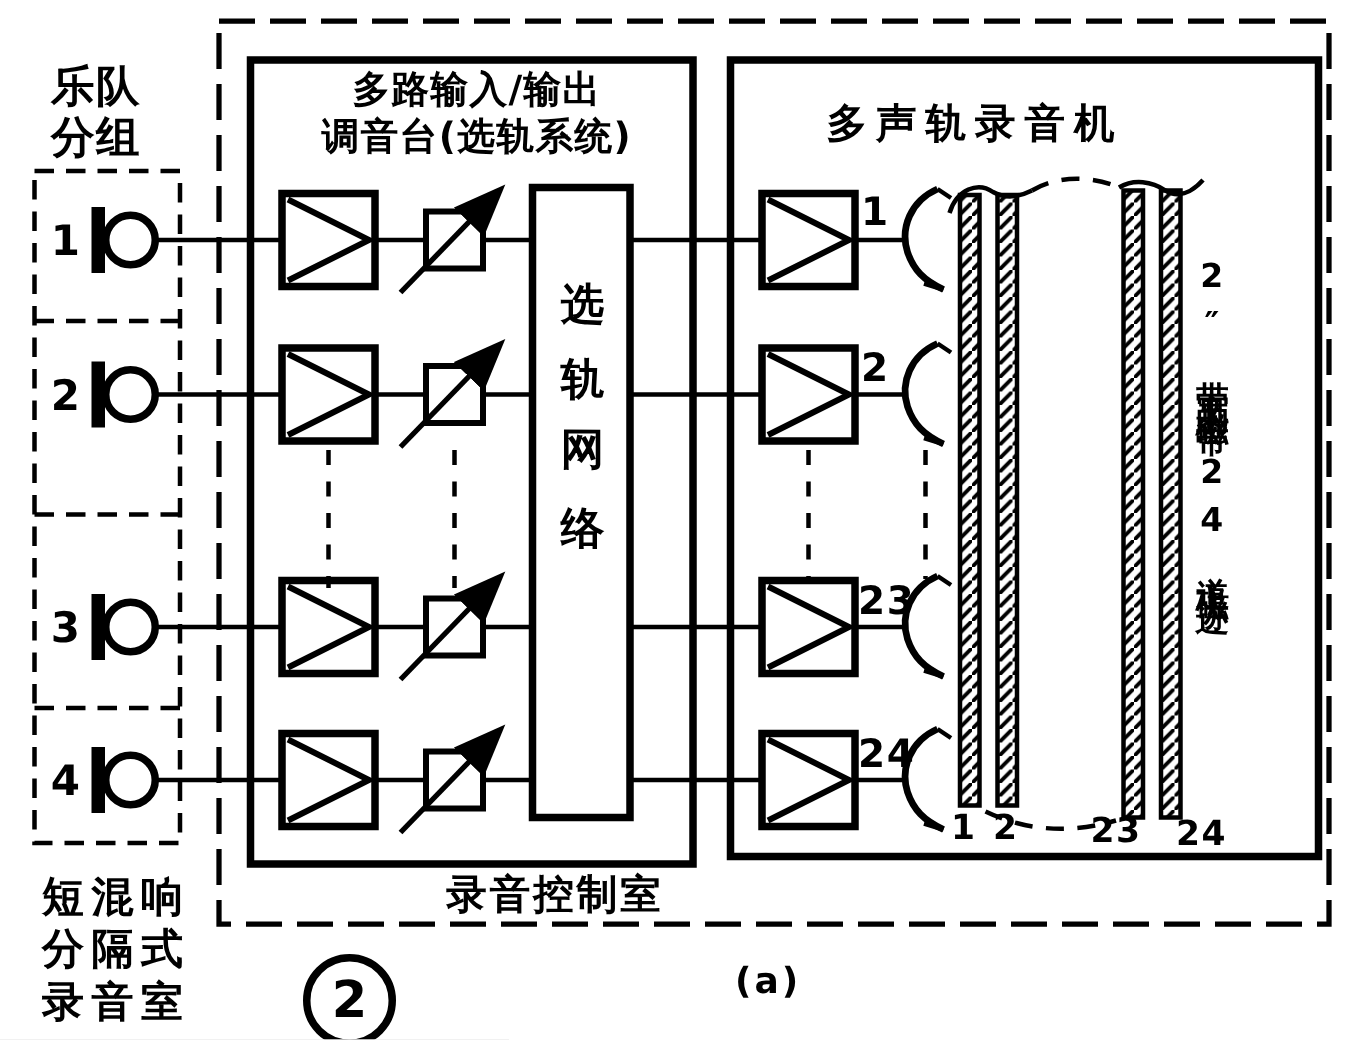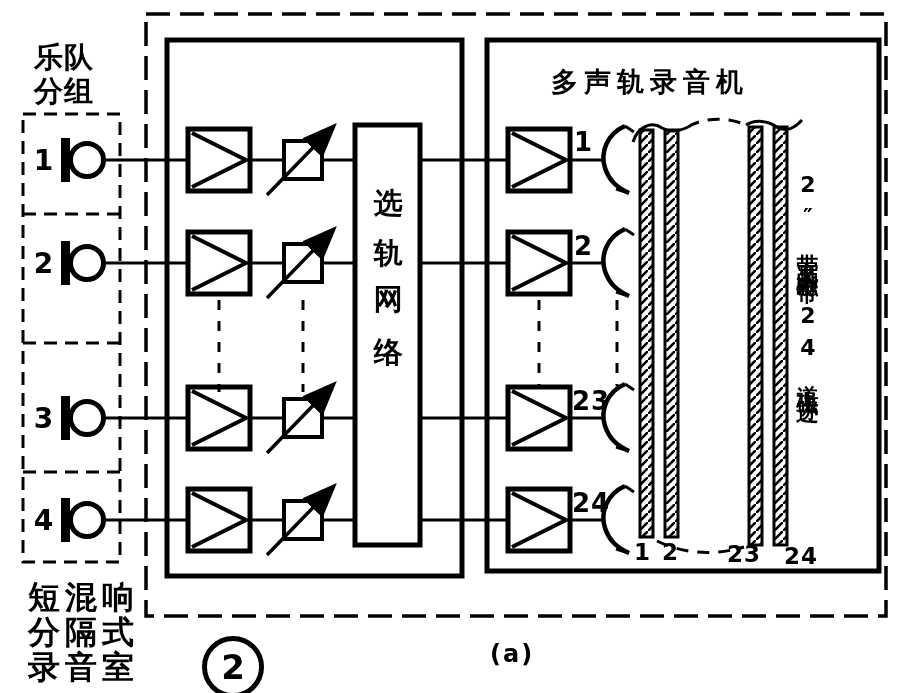--- a/index.html
+++ b/index.html
@@ -16,21 +16,21 @@
   .vtext{
     writing-mode:vertical-rl;text-orientation:upright;white-space:nowrap;
   }
   .badge{
     position:absolute;left:202px;top:636px;width:52px;height:52px;
     border:5px solid #000;border-radius:50%;display:flex;
     align-items:center;justify-content:center;
     font-size:34px;font-weight:bold;
   }
   .band-label{left:34px;top:40px;font-size:29px;line-height:34px;}
-  .room-label{left:28px;top:580px;font-size:32px;line-height:35px;letter-spacing:5px;}
+  .room-label{left:28px;top:580px;font-size:28px;line-height:35px;letter-spacing:5px;}
   .mixer-title{left:172px;top:44px;width:292px;font-size:25px;line-height:31px;}
   .recorder-title{left:500px;top:66px;width:300px;font-size:27px;letter-spacing:6px;font-family:Liberation Serif, serif;}
   .network-label{left:371px;top:164px;font-size:29px;letter-spacing:50px;}
   .tape-label{left:794px;top:172px;font-size:22px;letter-spacing:7px;}
   .controlroom-label{left:270px;top:581px;width:200px;font-size:27px;letter-spacing:2px;}
   .subcaption{left:490px;top:640px;font-size:24px;letter-spacing:2px;}
   .micnum{font-size:28px;width:28px;text-align:center;}
   .tracknum{font-size:26px;width:44px;}
   .tapenum{font-size:23px;width:44px;}
 </style>
@@ -201,27 +201,30 @@
     </g>
   </svg>
 
   <div class="lbl band-label">乐队
 分组</div>
 
   <div class="lbl room-label">短混响
 分隔式
 录音室</div>
 
+  <div class="lbl mixer-title ctr">多路输入/输出
+调音台(选轨系统)</div>
 
   <div class="lbl recorder-title ctr">多声轨录音机</div>
 
   <div class="lbl vtext network-label">选轨网络</div>
 
   <div class="lbl vtext tape-label">2″带宽的磁带(24道磁迹)</div>
 
+  <div class="lbl controlroom-label ctr">录音控制室</div>
 
   <div class="lbl micnum" style="left:30px;top:144px;">1</div>
   <div class="lbl micnum" style="left:30px;top:247px;">2</div>
   <div class="lbl micnum" style="left:30px;top:402px;">3</div>
   <div class="lbl micnum" style="left:30px;top:504px;">4</div>
 
   <div class="lbl tracknum" style="left:574px;top:127px;">1</div>
   <div class="lbl tracknum" style="left:574px;top:231px;">2</div>
   <div class="lbl tracknum" style="left:572px;top:386px;">23</div>
   <div class="lbl tracknum" style="left:572px;top:488px;">24</div>

